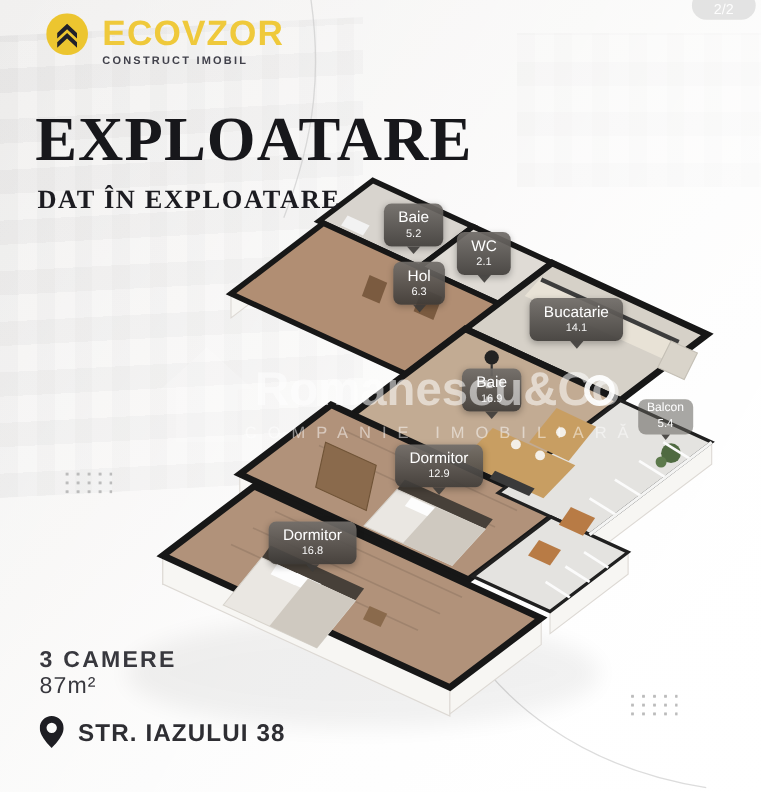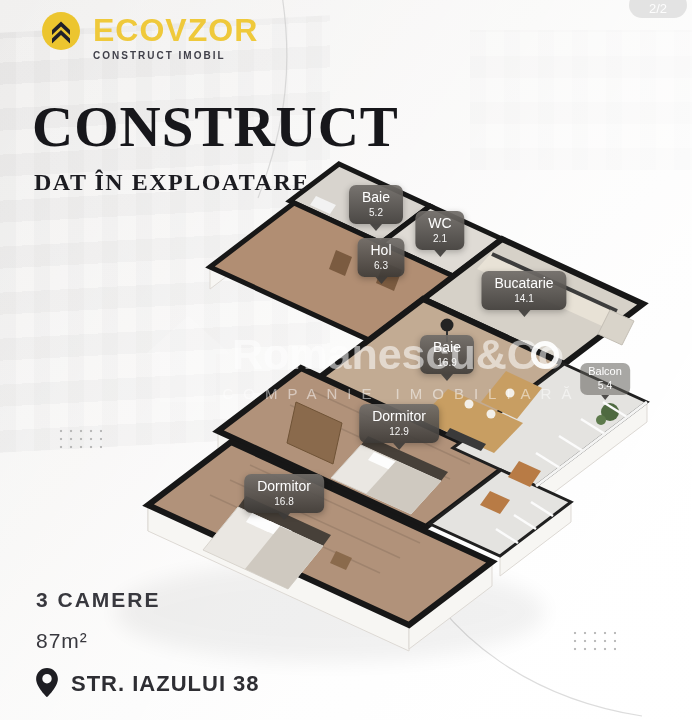--- a/index.html
+++ b/index.html
@@ -53,21 +53,21 @@
   .chip--small::after{border-width:4px;border-top-width:5px;bottom:-5px;margin-left:-4px;}
   
   .wm{position:absolute;left:398px;top:330px;transform:translateX(-50%);z-index:40;color:#fff;
     text-align:center;pointer-events:none;white-space:nowrap;}
   .wm-brand{font-size:43px;font-weight:bold;opacity:.55;}
   .wm-tag{font-size:15px;letter-spacing:10px;opacity:.5;margin-top:6px;padding-left:8px;}
   .wm-house{position:absolute;left:138px;top:302px;z-index:40;opacity:.2;}
   
   .details{position:absolute;left:36px;top:588px;z-index:50;color:#38383e;}
   .det-rooms{font-size:21px;font-weight:bold;letter-spacing:2px;}
-  .det-surface{font-size:21px;margin-top:17px;letter-spacing:1px;}
+  .det-surface{font-size:21px;letter-spacing:1px;}
   .det-address{margin-top:15px;display:flex;align-items:flex-end;}
   .det-address .txt{font-size:22px;font-weight:bold;letter-spacing:1px;margin-left:13px;color:#2e2e33;}
   .plan-svg{position:absolute;left:0;top:0;z-index:10;}
 </style>
 </head>
 <body>
 
 <div class="stage">
 
   <div class="bg-photo p1"></div>
@@ -176,21 +176,21 @@
       <circle cx="19" cy="19" r="19" fill="#ECC52F"></circle>
       <path d="M10,18 L19,9.5 L28,18 L28,23 L19,14.5 L10,23 Z" fill="#20202a"></path>
       <path d="M10,26.5 L19,18 L28,26.5 L28,31.5 L19,23 L10,31.5 Z" fill="#20202a"></path>
     </svg>
     <div class="logo-text">
       <div class="logo-name">ECOVZOR</div>
       <div class="logo-tag">CONSTRUCT IMOBIL</div>
     </div>
   </div>
 
-  <div class="title">CONSTRUCT</div>
+  <div class="title">EXPLOATARE</div>
   <div class="subtitle">DAT ÎN EXPLOATARE</div>
 
   <div class="chip" style="left:376px;top:185px">
     <div class="chip-name">Baie</div>
     <div class="chip-area">5.2</div>
   </div>
   <div class="chip" style="left:440px;top:211px">
     <div class="chip-name">WC</div>
     <div class="chip-area">2.1</div>
   </div>

